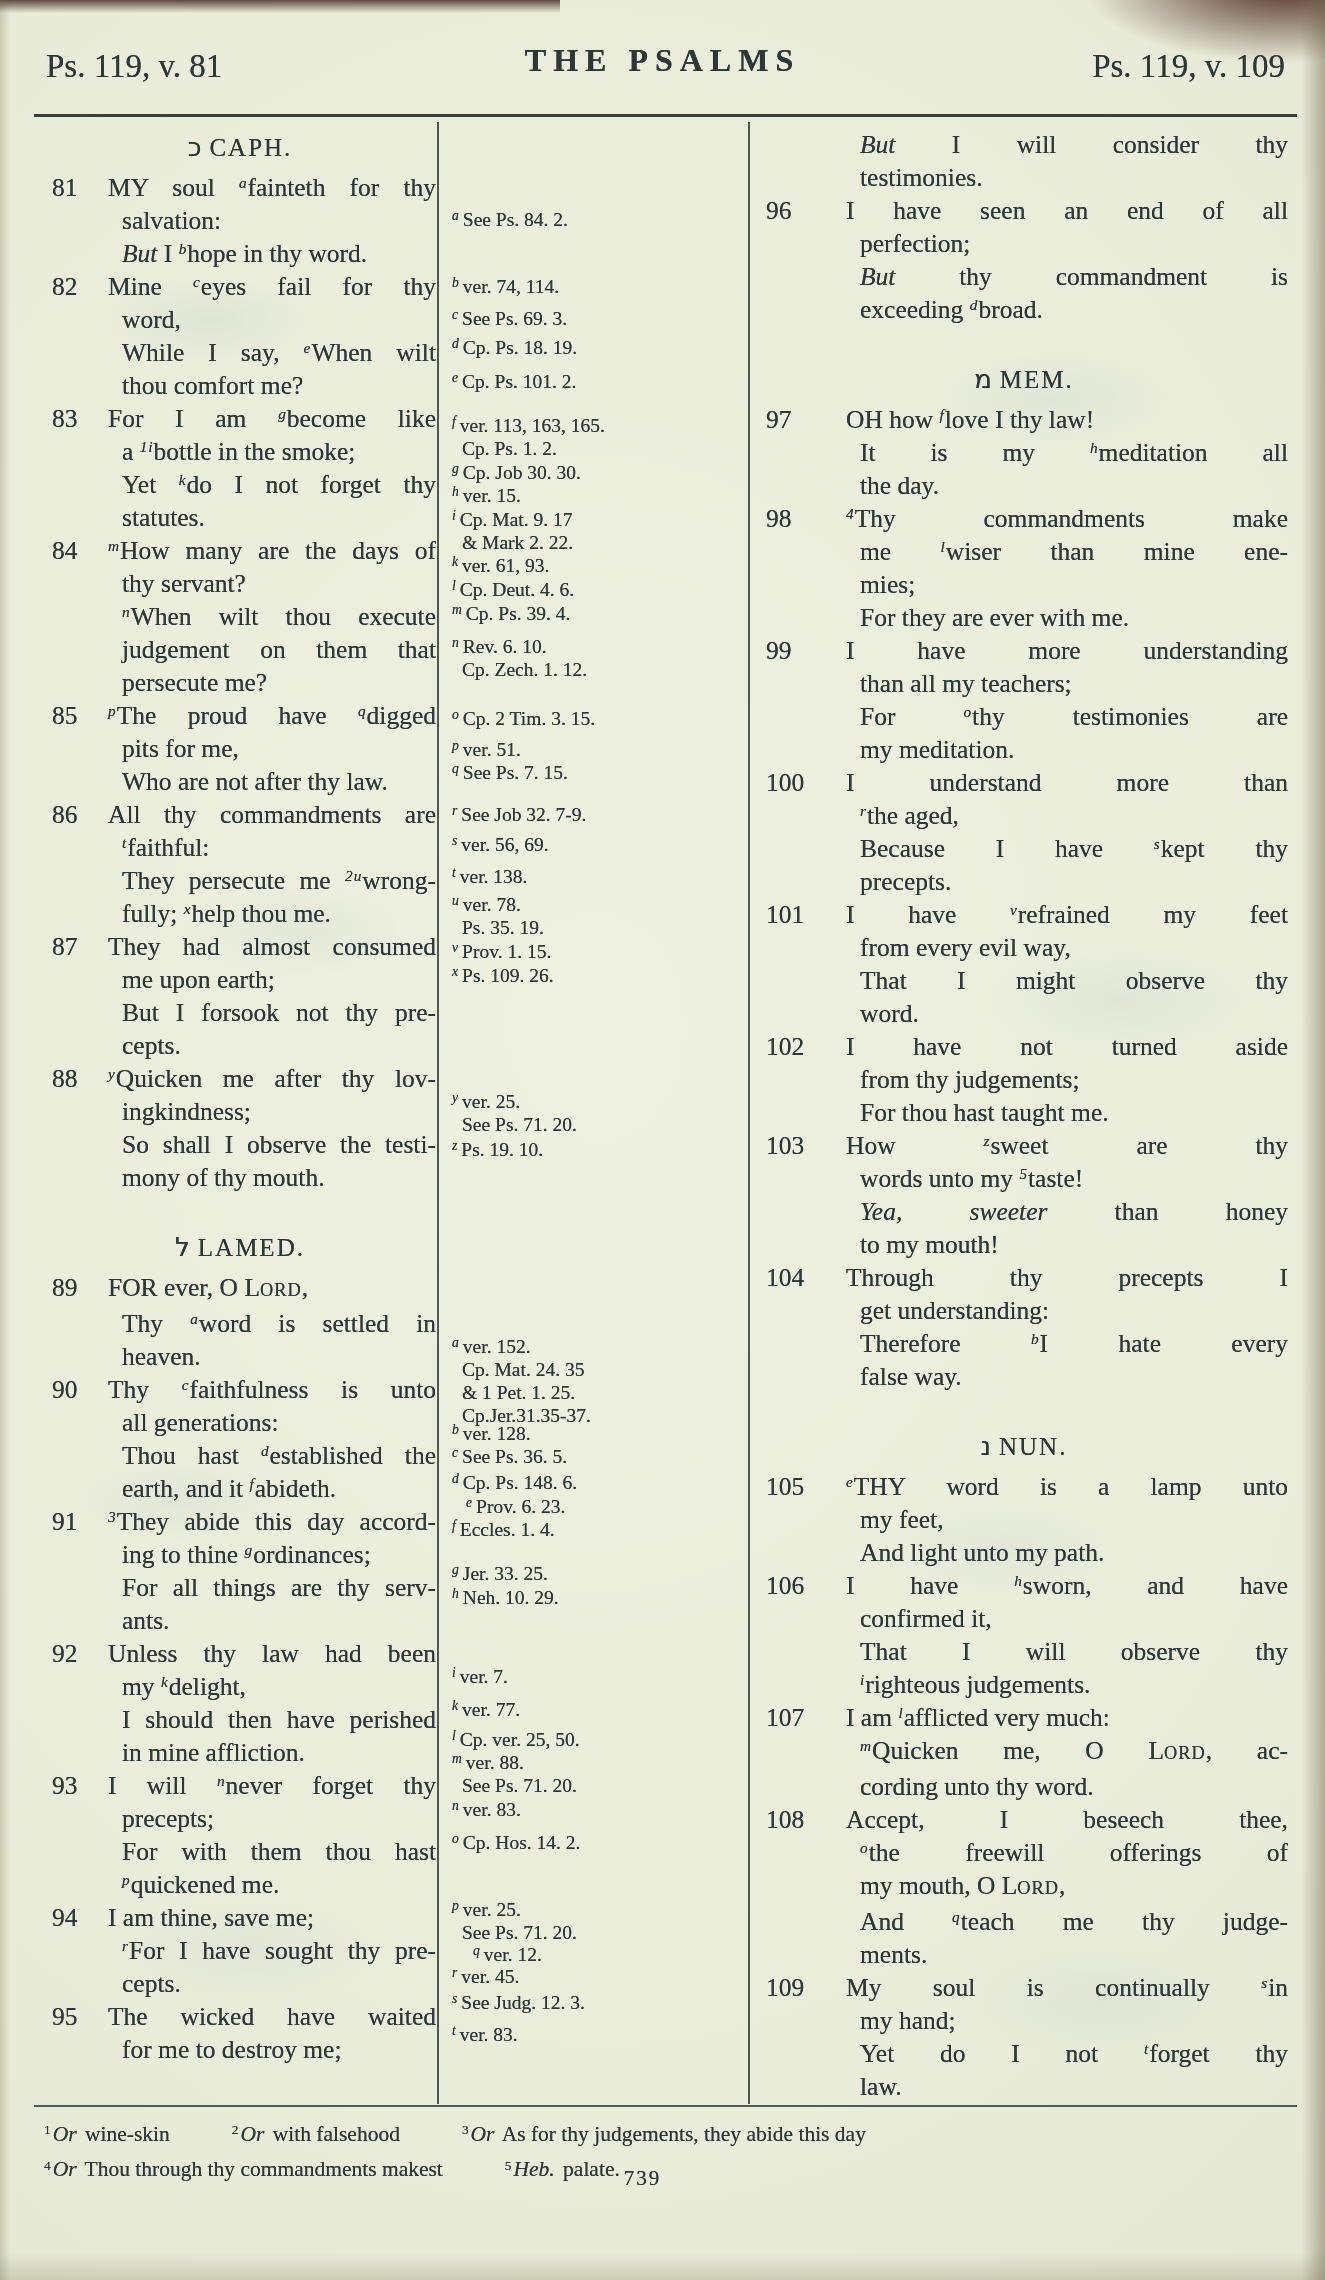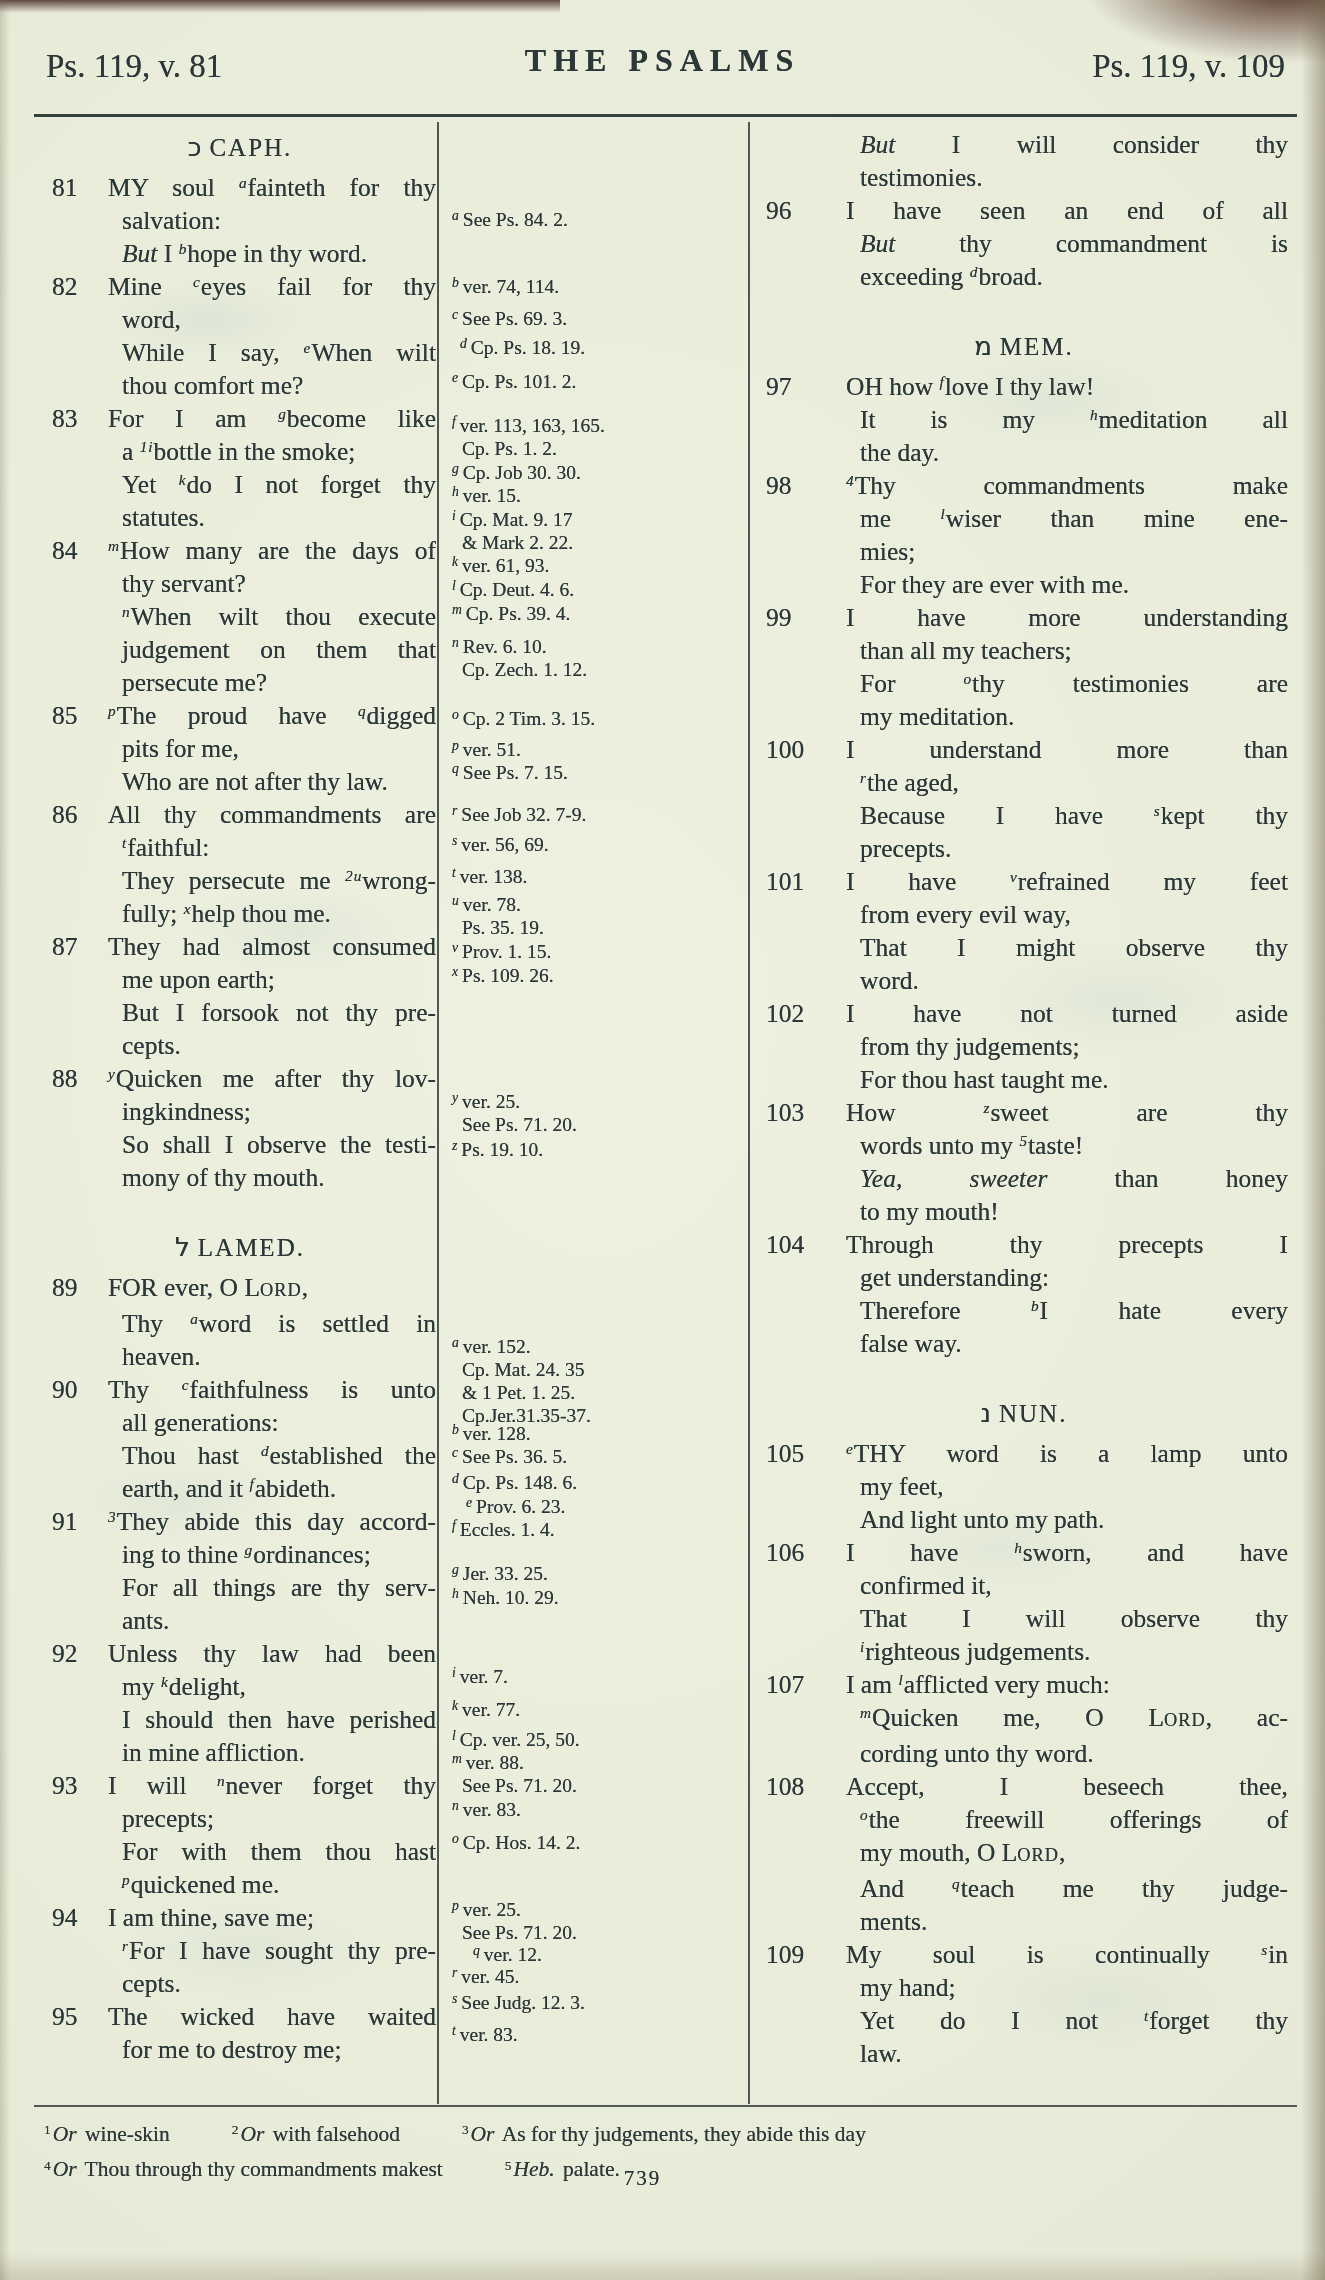--- a/index.html
+++ b/index.html
@@ -191,21 +191,21 @@
   <div class="notes">
       <div class="note" style="top: 86px;">
         <div class="note-line"><sup class="nl">a</sup>See Ps. 84. 2.</div>
       </div>
       <div class="note" style="top: 153px;">
         <div class="note-line"><sup class="nl">b</sup>ver. 74, 114.</div>
       </div>
       <div class="note" style="top: 185px;">
         <div class="note-line"><sup class="nl">c</sup>See Ps. 69. 3.</div>
       </div>
-      <div class="note" style="top: 214px; margin-left: 8px;">
+      <div class="note" style="top: 214px;">
         <div class="note-line"><sup class="nl">d</sup>Cp. Ps. 18. 19.</div>
       </div>
       <div class="note" style="top: 248px;">
         <div class="note-line"><sup class="nl">e</sup>Cp. Ps. 101. 2.</div>
       </div>
       <div class="note" style="top: 292px;">
         <div class="note-line"><sup class="nl">f</sup>ver. 113, 163, 165.</div>
         <div class="note-line note-cont">Cp. Ps. 1. 2.</div>
       </div>
       <div class="note" style="top: 339px;">
@@ -330,20 +330,21 @@
       </div>
     </div>
   <div class="col col-right">
       <div class="verse">
         <div class="line cont j"><em>But</em> I will consider thy</div>
         <div class="line cont">testimonies.</div>
       </div>
       <div class="verse">
         <span class="vnum">96</span>
         <div class="line j">I have seen an end of all</div>
+        <div class="line cont">perfection;</div>
         <div class="line cont j"><em>But</em> thy commandment is</div>
         <div class="line cont">exceeding <sup class="ref">d</sup>broad.</div>
       </div>
       <div class="sect"><span class="heb">מ</span><span class="sectlab">MEM.</span></div>
       <div class="verse">
         <span class="vnum">97</span>
         <div class="line">OH how <sup class="ref">f</sup>love I thy law!</div>
         <div class="line cont j">It is my <sup class="ref">h</sup>meditation all</div>
         <div class="line cont">the day.</div>
       </div>

